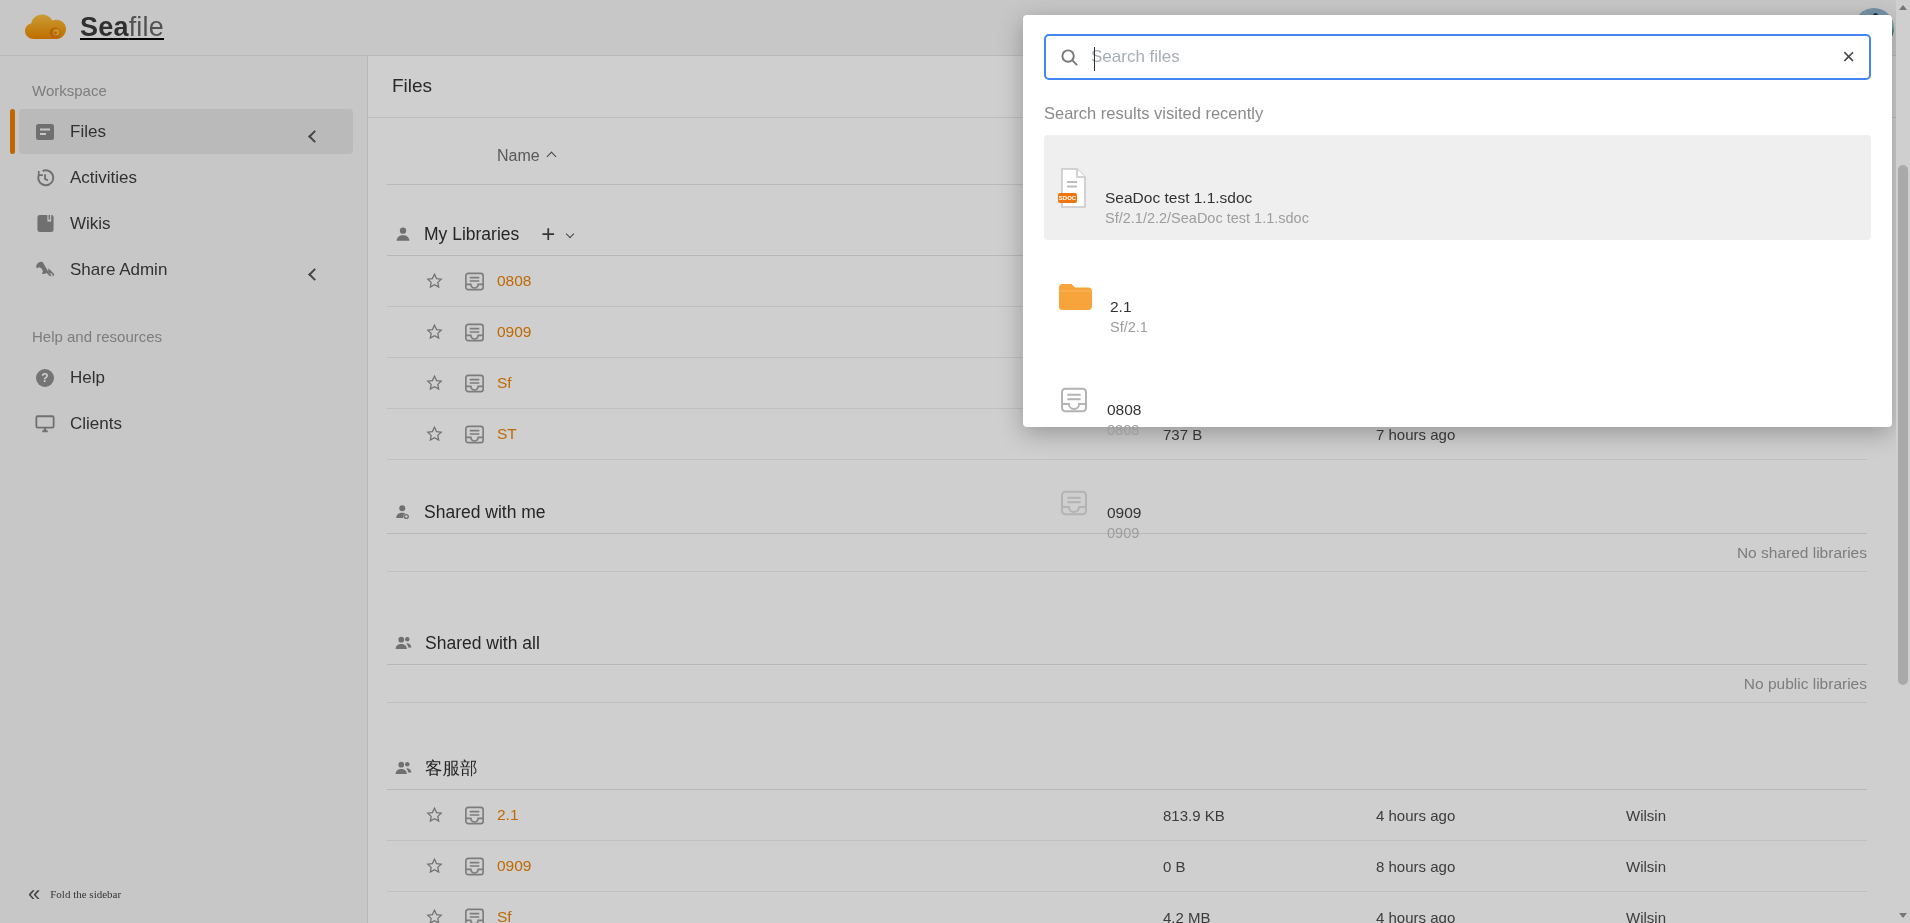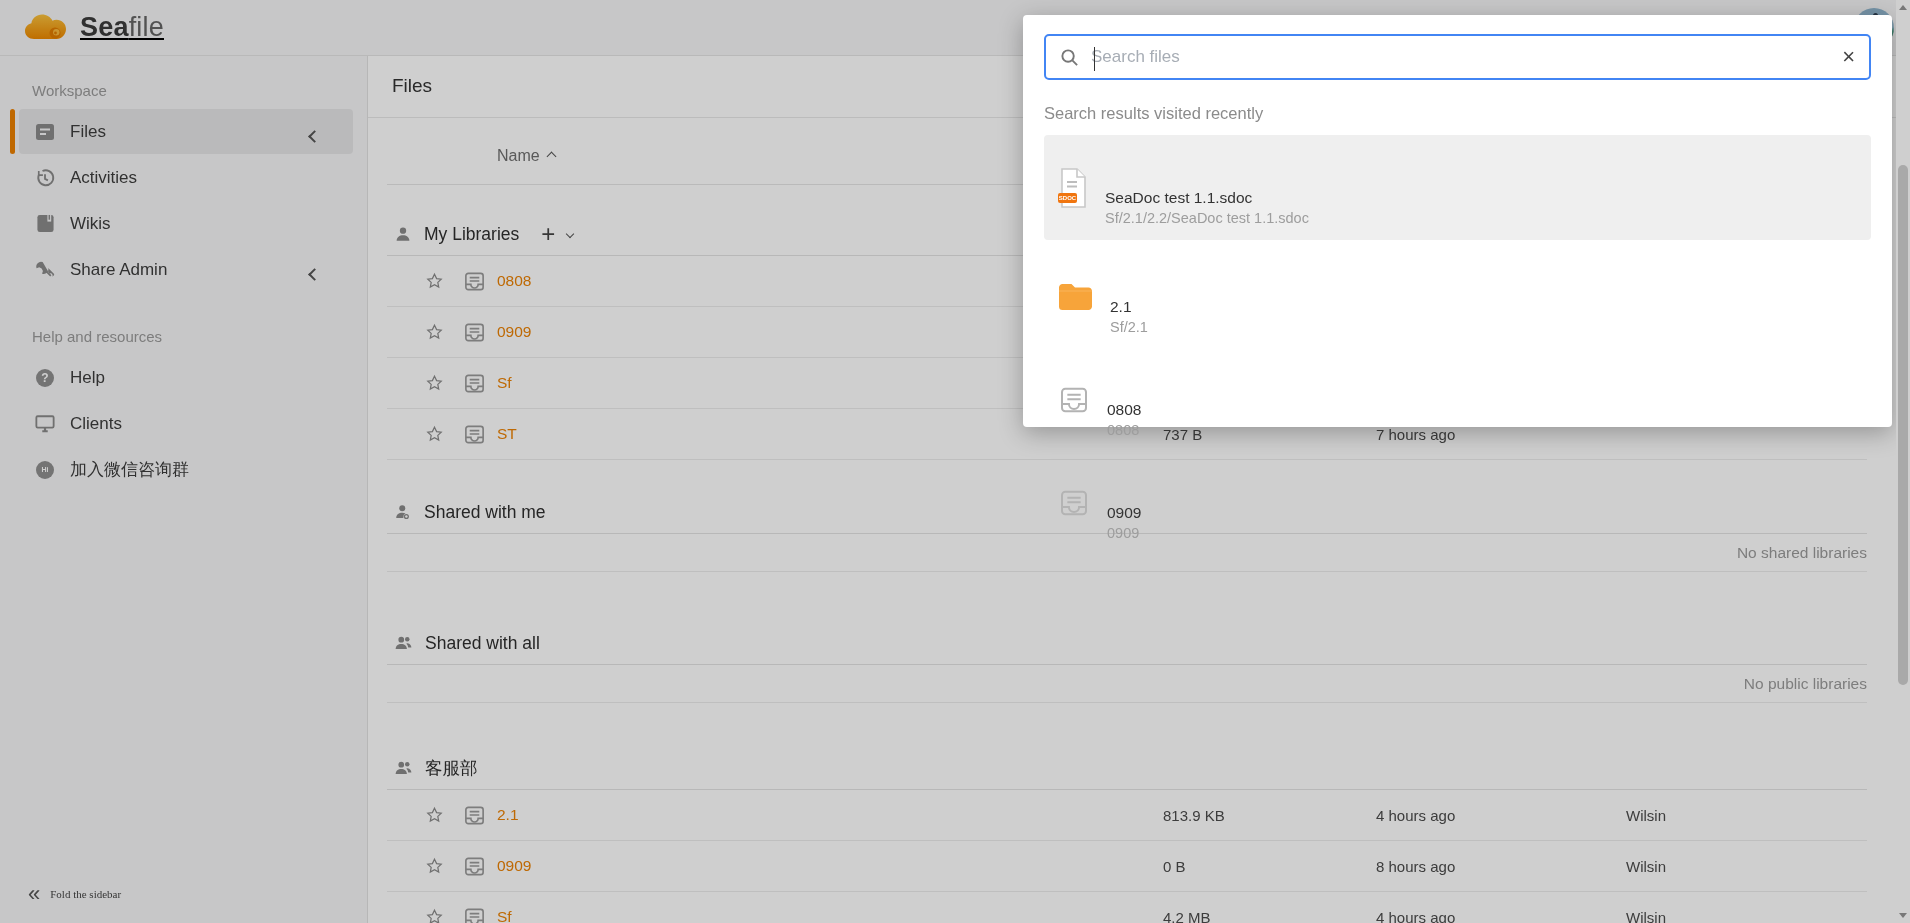--- a/index.html
+++ b/index.html
@@ -179,26 +179,20 @@
   <div class="side-item">
     <span class="ic">
       <svg width="20" height="19" viewBox="0 0 22 20" fill="none" stroke="#8a8a8a" stroke-width="2">
           <rect x="1.5" y="2" width="19" height="12.5" rx="1.5"></rect>
           <path d="M8 18.5h6M11 14.5v4" stroke-width="2.4"></path>
         </svg>
     </span>
     <span class="lbl">Clients</span>
   </div>
 
-  <div class="side-item">
-    <span class="ic">
-        <span class="badge-circle hi">Hi</span>
-      </span>
-    <span class="lbl">加入微信咨询群</span>
-  </div>
 
   <div class="fold">
     <span class="g">«</span>
     <span class="t">Fold the sidebar</span>
   </div>
 </div>
 
 <div class="main">
   <div class="main-header">
     <div class="page-title">Files</div>

